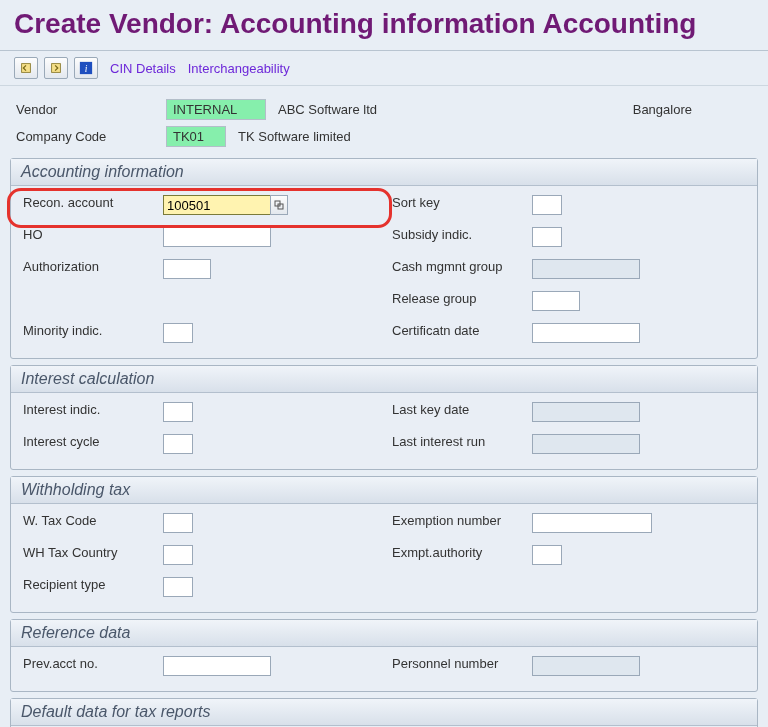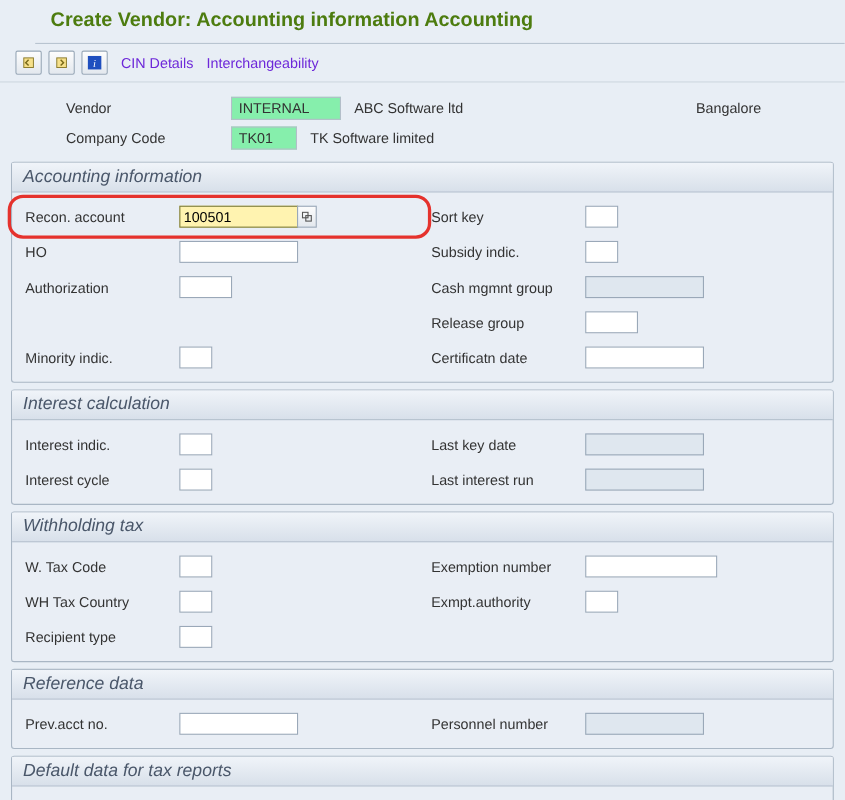--- a/index.html
+++ b/index.html
@@ -5,27 +5,26 @@
   html, body {
     margin: 0;
     padding: 0;
     width: 768px;
     font-family: Arial, sans-serif;
     font-size: 13px;
     background: #e8eef5;
     color: #333;
   }
   .page-title {
-    font-size: 18px;
+    font-size: 28px;
     font-weight: bold;
-    color: #4d7c0f;
+    color: #701a75;
     padding: 8px 14px 10px 14px;
     border-bottom: 1px solid #b8c4d0;
     background: #e8eef5;
-    margin-left: 32px;
   }
   .toolbar {
     display: flex;
     align-items: center;
     padding: 6px 14px;
     gap: 6px;
     background: #e8eef5;
     border-bottom: 1px solid #cdd7e0;
   }
   .icon-btn {
@@ -47,21 +46,21 @@
     cursor: pointer;
   }
   .header-block {
     padding: 10px 16px 2px 16px;
   }
   .hrow {
     display: flex;
     align-items: center;
     padding: 3px 0;
   }
-  .hrow .lbl { width: 150px; margin-left: 44px; }
+  .hrow .lbl { width: 150px; }
   .readonly-box {
     display: inline-block;
     min-width: 86px;
     padding: 2px 6px;
     margin-right: 12px;
     border: 1px solid #b3bec9;
     background: #86efac;
     font-family: inherit;
     font-size: 13px;
   }
@@ -83,21 +82,21 @@
     font-style: italic;
   }
   .group-body {
     display: grid;
     grid-template-columns: 1fr 1fr;
     padding: 6px 4px;
     column-gap: 0;
   }
   .field {
     display: flex;
-    align-items: center;
+    align-items: flex-start;
     padding: 3px 8px;
     min-height: 26px;
   }
   .field .flabel {
     width: 140px;
     flex: 0 0 140px;
   }
   .inp {
     border: 1px solid #9aa8b8;
     background: #fff;

